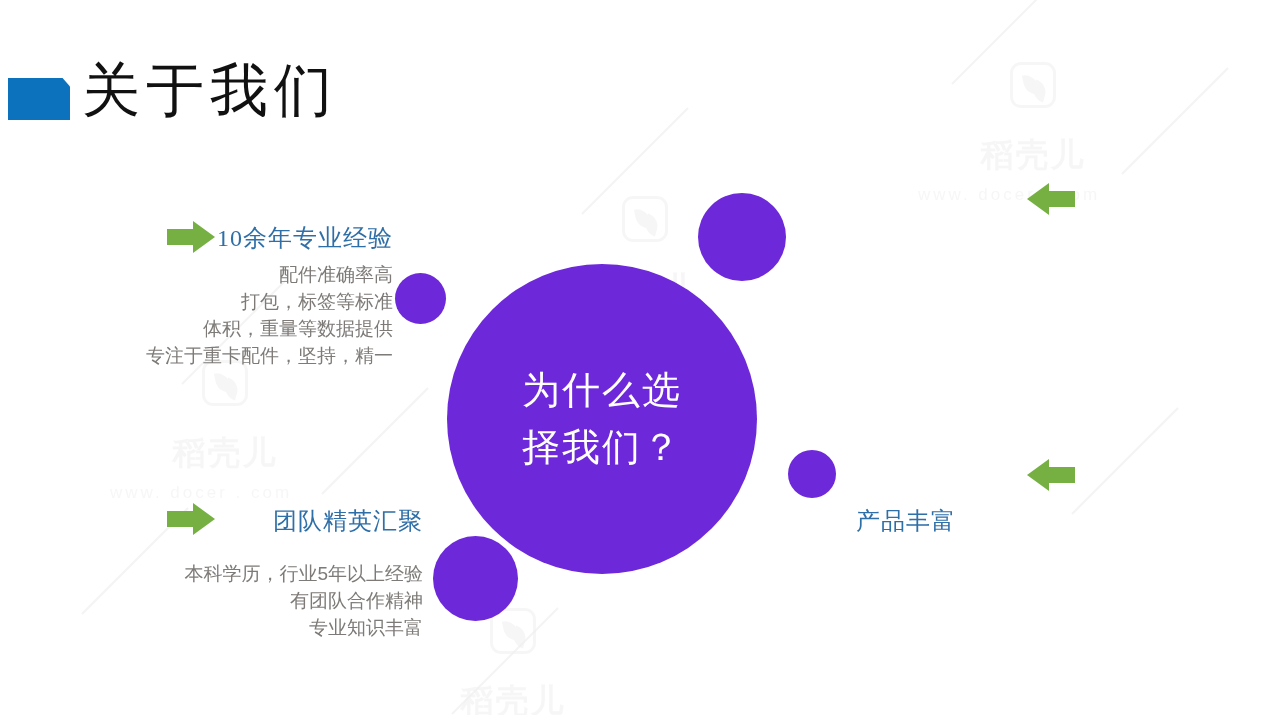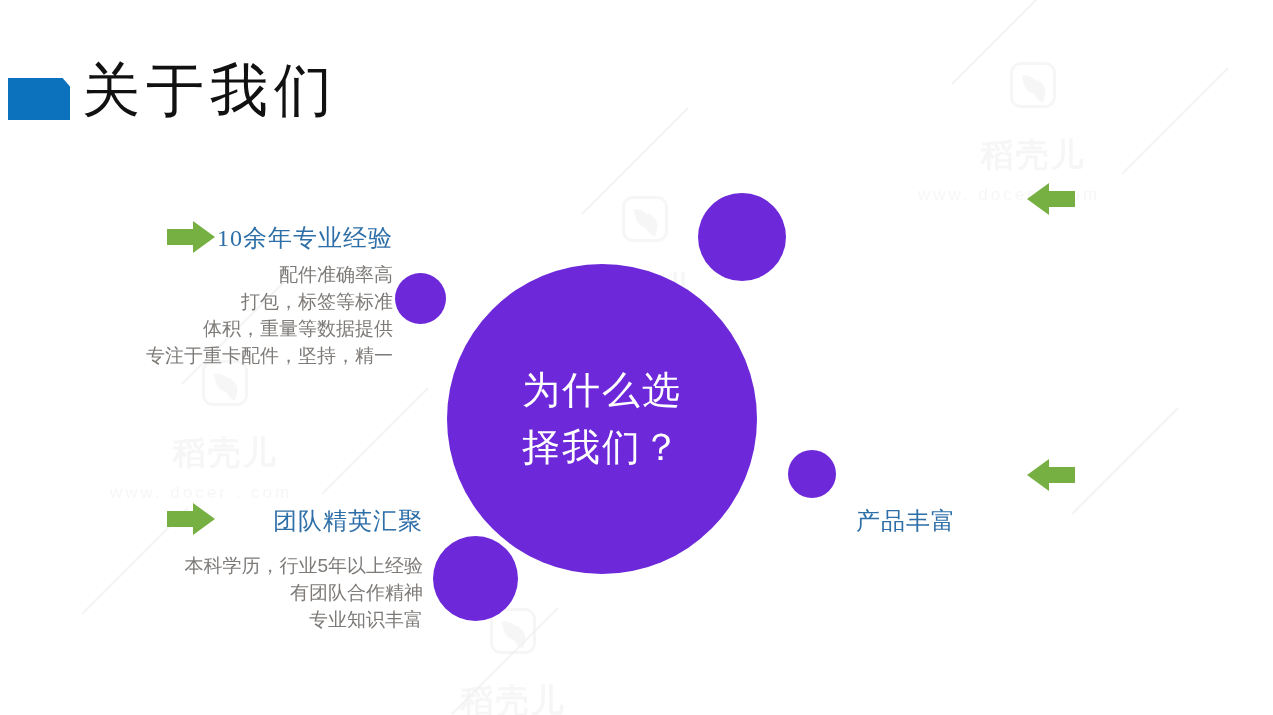--- a/index.html
+++ b/index.html
@@ -109,21 +109,21 @@
   #block-top-left .block-body { margin-top: 8px; padding-right: 2px; text-align: right; }
 
   #block-bottom-left {
     position: absolute;
     left: 0px;
     top: 505px;
     width: 425px;
     text-align: right;
   }
   #block-bottom-left .block-heading { padding-right: 2px; }
-  #block-bottom-left .block-body { margin-top: 16px; padding-right: 2px; }
+  #block-bottom-left .block-body { margin-top: 24px; padding-right: 2px; }
 
   #block-top-right {
     position: absolute;
     left: 800px;
     top: 182px;
     width: 320px;
     text-align: left;
   }
   #block-top-right .block-body { margin-top: 8px; }
 

